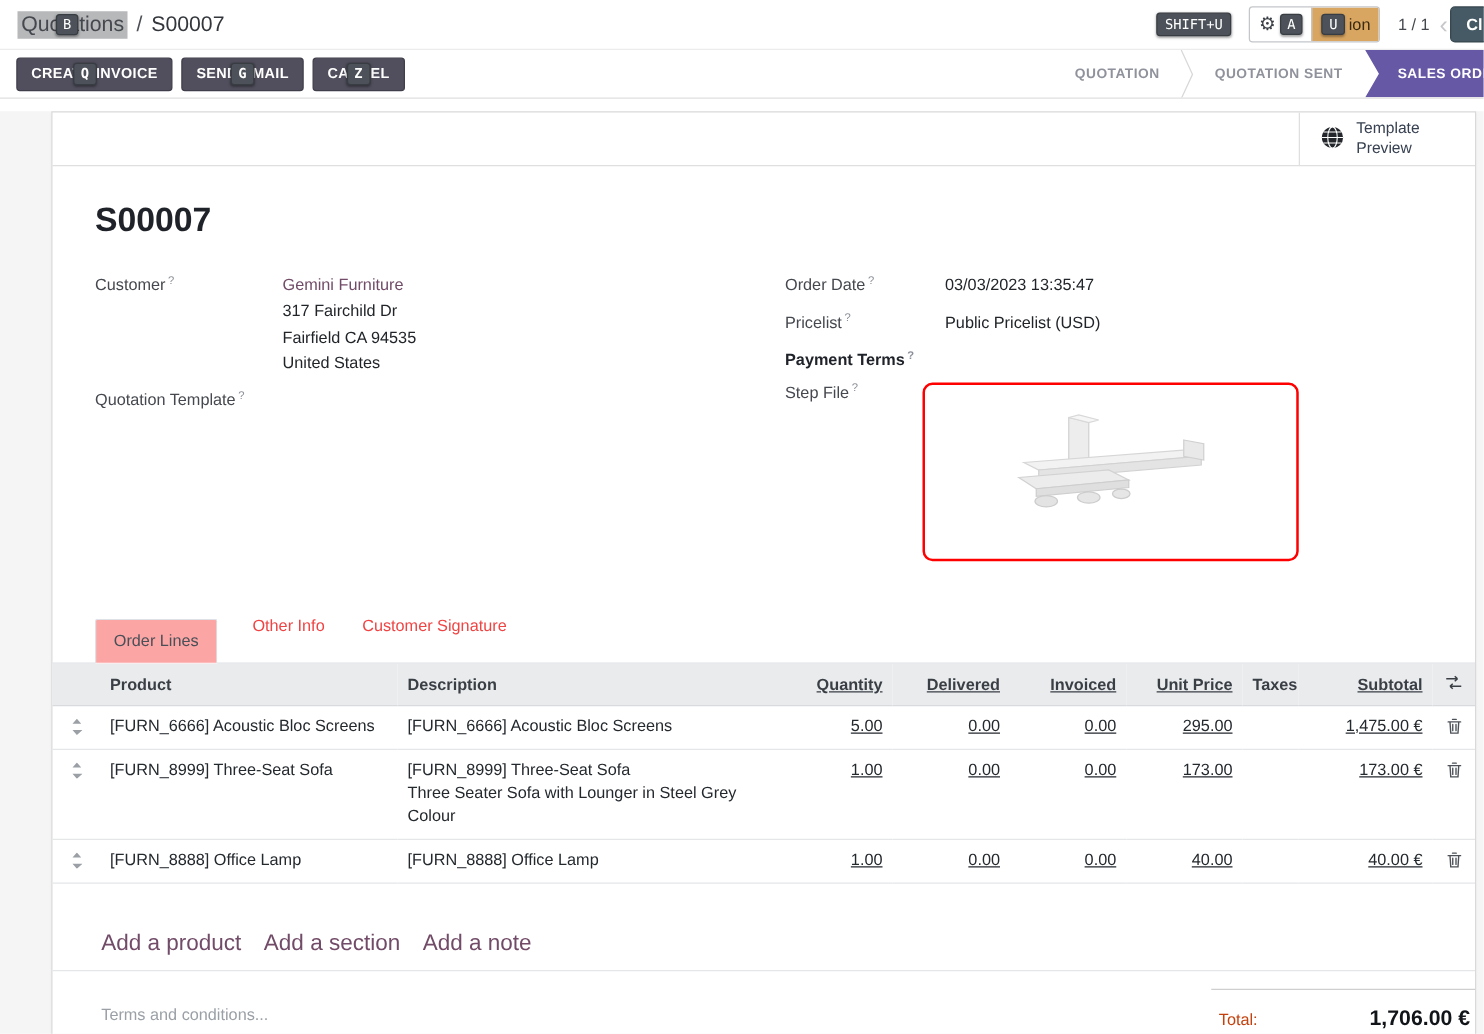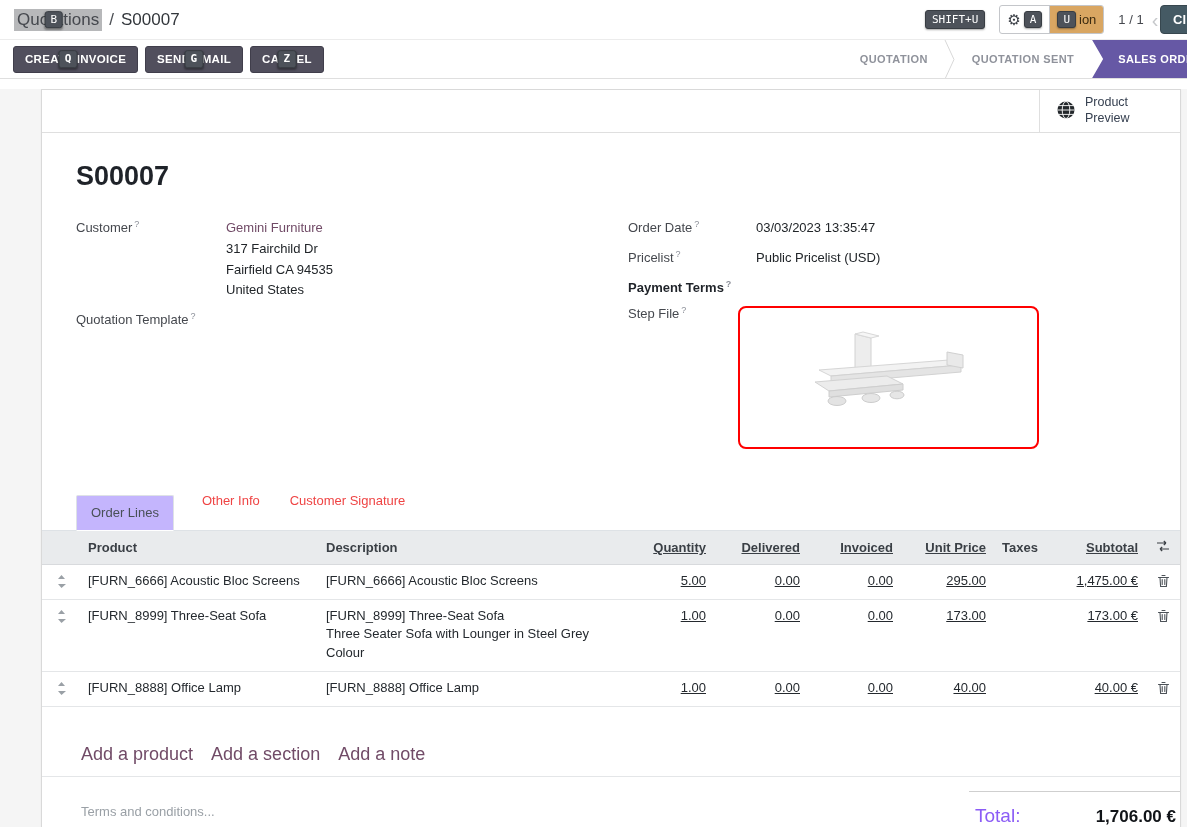--- a/index.html
+++ b/index.html
@@ -115,21 +115,21 @@
     width: 301px; height: 143px;
     border: 2px solid #ff0000; border-radius: 8px;
     background: #fff;
     display: flex; align-items: center; justify-content: center;
   }
 
   
   .tabs { display: flex; align-items: flex-end; padding-left: 34px; margin-top: 26px; border-bottom: 1px solid #dee2e6; gap: 26px; }
   .tab { padding: 9px 2px 22px; font-size: 13px; color: #ef4444; cursor: pointer; white-space: nowrap; }
   .tab.active {
-    color: #495057; background: #c4b5fd;
+    color: #495057; background: #fca5a5;
     border: 1px solid #dee2e6; border-bottom: 1px solid #fff;
     margin-bottom: -1px; padding: 9px 14px 10px; border-radius: 2px 2px 0 0;
   }
 
   
   table.lines { width: 100%; border-collapse: collapse; table-layout: fixed; }
   col.c-handle { width: 38px; } col.c-product { width: 238px; } col.c-desc { width: 306px; }
   col.c-qty { width: 90px; } col.c-del { width: 94px; } col.c-inv { width: 93px; }
   col.c-price { width: 93px; } col.c-tax { width: 45px; } col.c-sub { width: 107px; } col.c-trash { width: 34px; }
   .lines th {
@@ -149,21 +149,21 @@
 
   
   .bottom-zone { display: flex; justify-content: space-between; padding: 0 0 0 39px; }
   .terms { color: #9aa0a6; padding-top: 27px; }
   .totals-box {
     width: 211px; margin-top: 14px;
     border-top: 1px solid #cfcfcf; border-bottom: 1px solid #cfcfcf;
     padding: 13px 4px 15px 6px;
     display: flex; justify-content: space-between; align-items: baseline;
   }
-  .total-label { font-size: 19px; color: #8b5cf6; }
+  .total-label { font-size: 13px; color: #c2410c; }
   .total-value { font-size: 17px; font-weight: 700; color: #111418; }
 </style>
 </head>
 <body>
 
 <div class="breadcrumb-bar">
   <div class="breadcrumb">
     <span class="bc-parent">
       <span>Quotations</span>
       <span class="kbd">B</span>
@@ -231,21 +231,21 @@
       <div class="preview-btn">
         <span>
           <svg width="20" height="20" viewBox="0 0 20 20">
             <circle cx="10" cy="10" r="8.5" fill="#23272b"></circle>
             <g stroke="#fff" stroke-width="0.9" fill="none">
               <ellipse cx="10" cy="10" rx="3.8" ry="8.5"></ellipse>
               <path d="M1.5 10h17M2.8 5.6h14.4M2.8 14.4h14.4"></path>
             </g>
           </svg>
         </span>
-        <span class="preview-label">Product Preview</span>
+        <span class="preview-label">Template Preview</span>
       </div>
     </div>
 
     <div class="sheet-body">
       <h1 class="doc-title">S00007</h1>
 
       <div class="form-grid">
         <div class="col-left">
 
           <div class="field">

